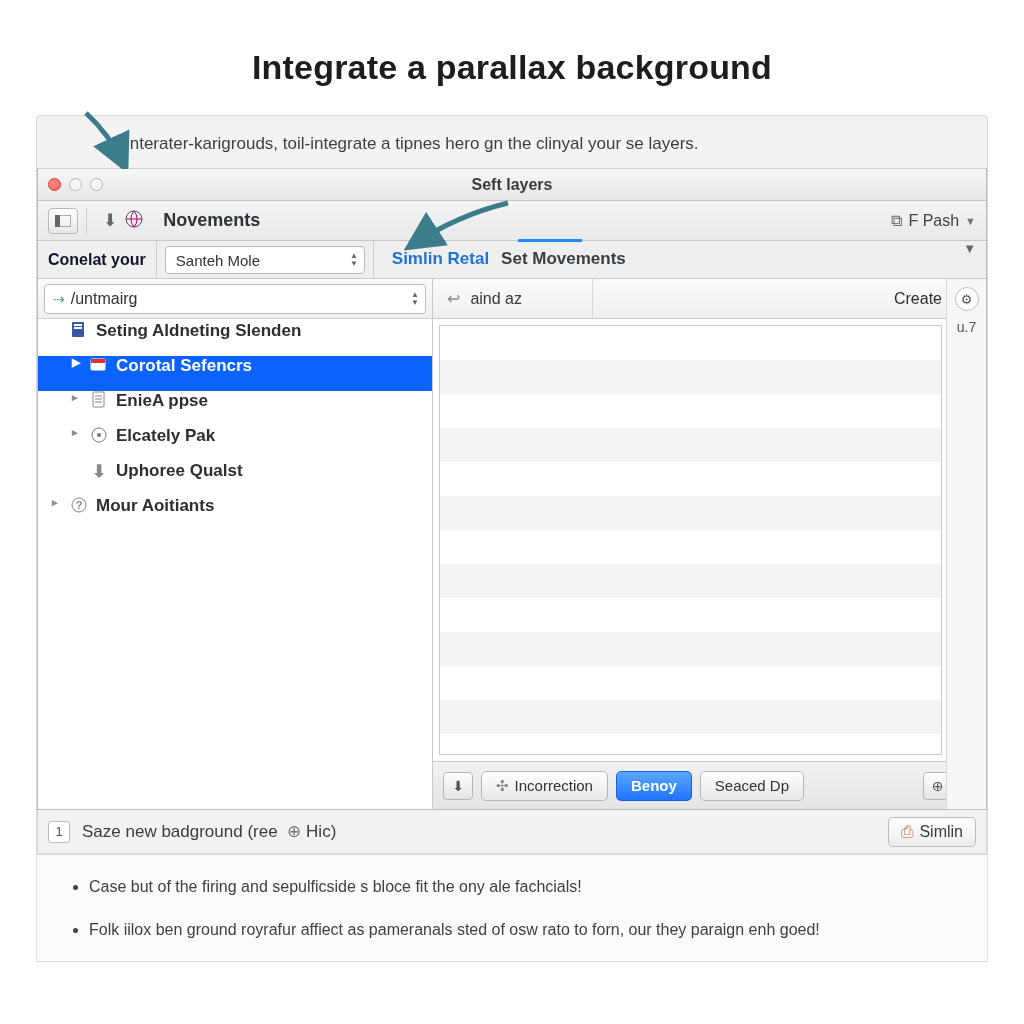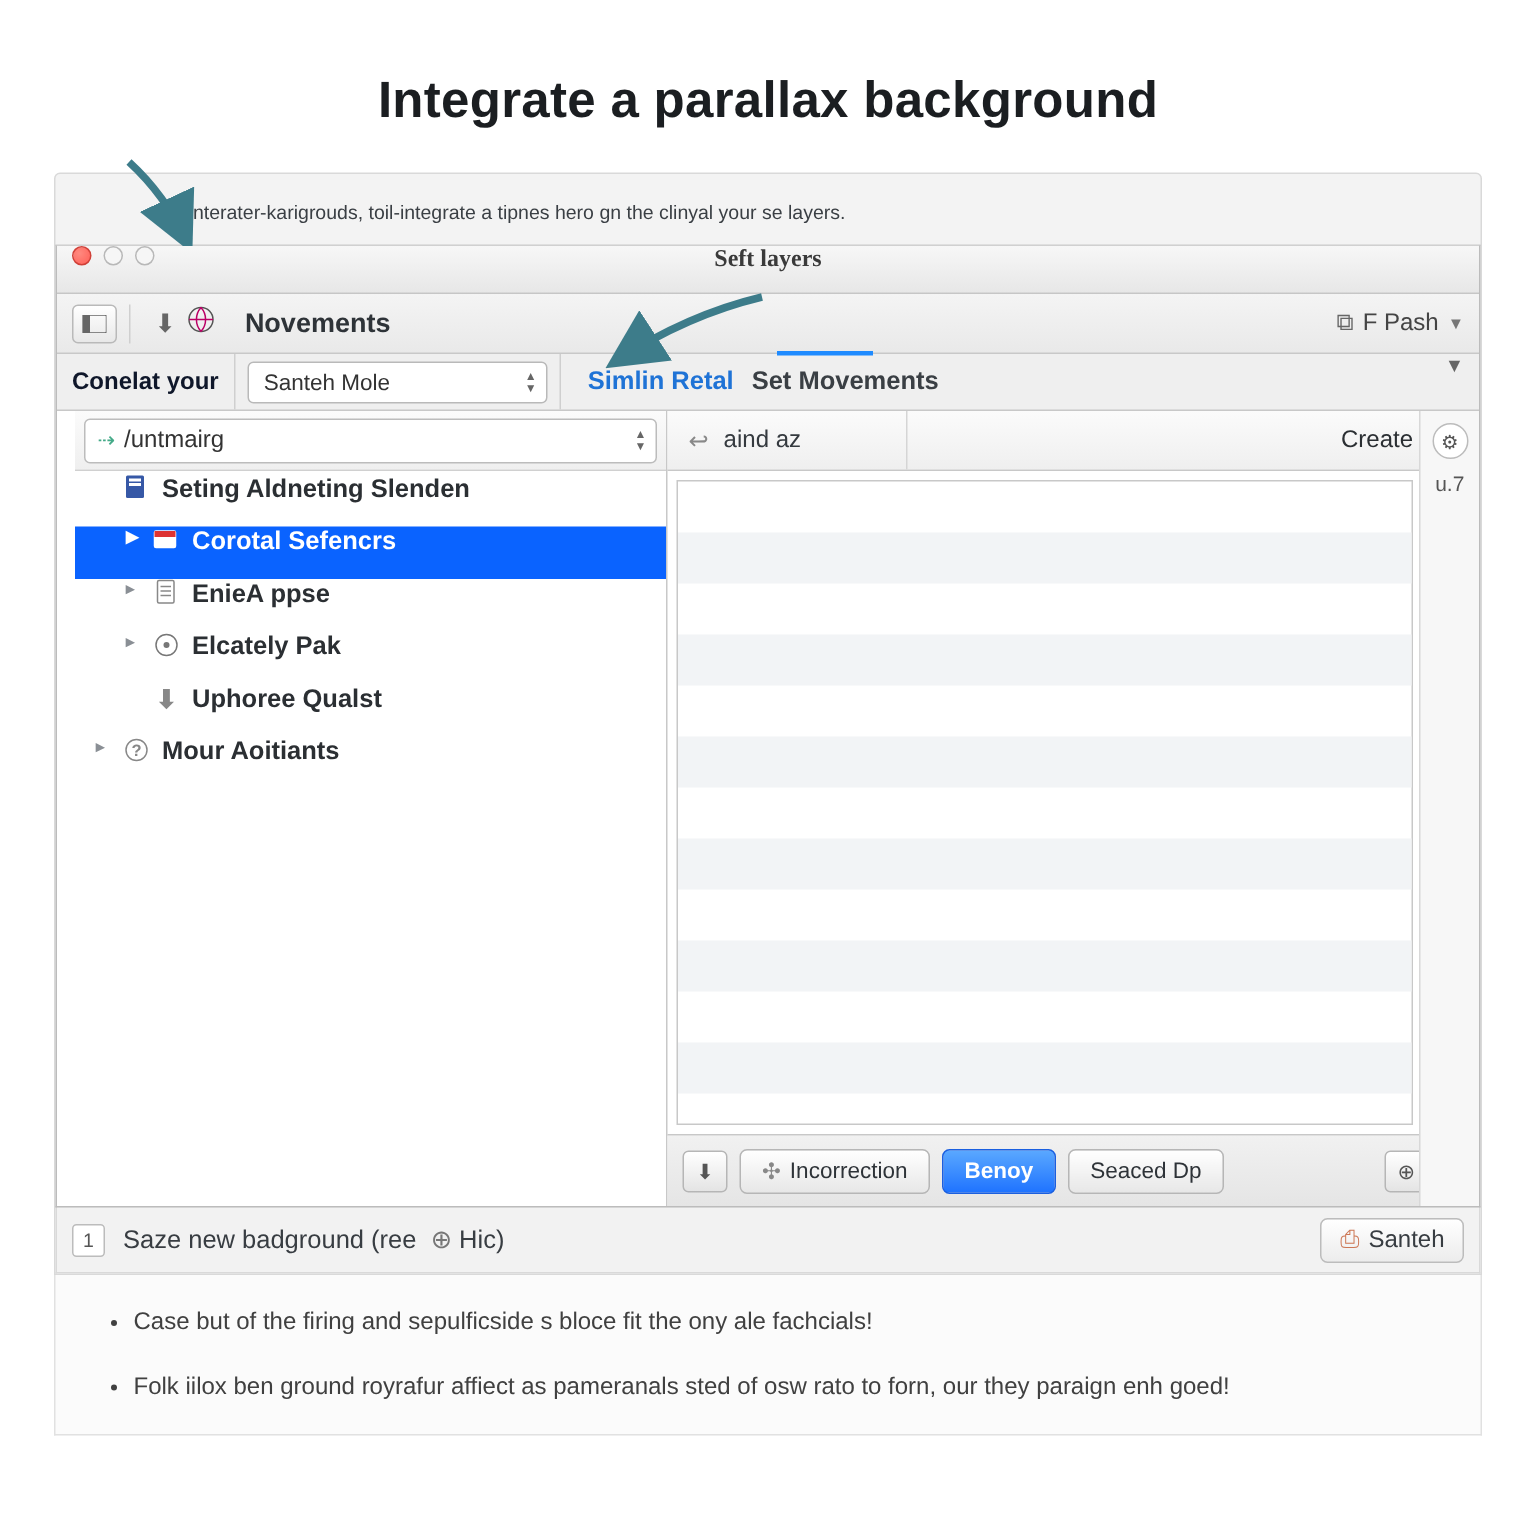--- a/index.html
+++ b/index.html
@@ -1,23 +1,23 @@
 <!DOCTYPE html>
 <html><head>
 <meta charset="utf-8">
 <style>
   * { box-sizing: border-box; margin: 0; padding: 0; }
   html, body { width: 1024px; height: 1024px; font-family: -apple-system, "Segoe UI", Helvetica, Arial, sans-serif; background: #fff; color: #2b2f33; }
   .page { width: 1024px; padding: 40px 36px 0 36px; }
   h1 { font-size: 34px; font-weight: 700; text-align: center; margin: 8px 0 28px; letter-spacing: 0.2px; color:#1b1e21;}
   .intro-wrap { background: #f3f3f3; border: 1px solid #d9d9d9; border-radius: 4px 4px 0 0; padding-bottom: 0;}
-  .intro { padding: 18px 60px 14px 88px; font-size: 13px; color:#3a3f44;}
+  .intro { padding: 18px 60px 14px 88px; font-size: 17px; color:#3a3f44;}
   
   .window { border: 1px solid #bcbcbc; border-top: 1px solid #d0d0d0; background: #ececec; position: relative; }
-  .titlebar { height: 32px; display:flex; border-bottom:1px solid #c6c6c6; background: linear-gradient(#f7f7f7,#e7e7e7); position: relative; font-family: Liberation Serif, serif;}
+  .titlebar { height: 32px; display:flex; align-items:center; border-bottom:1px solid #c6c6c6; background: linear-gradient(#f7f7f7,#e7e7e7); position: relative;}
   .traffic { display:flex; gap:8px; padding-left:10px;}
   .dot { width:13px; height:13px; border-radius:50%; border:1px solid rgba(0,0,0,.25); background:#f6f6f6;}
   .dot.red { background: radial-gradient(circle at 35% 35%, #ff8a80, #ff5f57); border-color:#d04038;}
   .title-center { position:absolute; left:0; right:0; text-align:center; font-size:16px; font-weight:600; color:#3a3a3a; pointer-events:none;}
   
   .toolbar { height:40px; display:flex; align-items:center; gap:10px; padding:0 10px; border-bottom:1px solid #c8c8c8; background:linear-gradient(#f4f4f4,#e9e9e9);}
   .tb-btn { width:30px; height:26px; border:1px solid #b9b9b9; border-radius:4px; background:linear-gradient(#fff,#e8e8e8); display:flex; align-items:center; justify-content:center; font-size:14px; color:#555;}
   .tb-btns { display:flex; gap:6px; padding-right:8px; border-right:1px solid #cfcfcf;}
   .tb-sep-icons{display:flex; gap:8px; align-items:center; padding:0 6px;}
   .tb-label { font-size:18px; font-weight:600; color:#2e3338; margin-left:4px;}
@@ -28,21 +28,21 @@
   .filter-label{ display:flex; align-items:center; padding:0 10px; font-size:16px; font-weight:600; color:#0f172a; border-right:1px solid #cfcfcf;}
   .select { display:flex; align-items:center; justify-content:space-between; background:#fff; border:1px solid #b9b9b9; border-radius:4px; height:28px; margin:5px 8px; padding:0 6px 0 10px; font-size:15px; color:#333; min-width:200px;}
   .stepper{display:flex; flex-direction:column; font-size:8px; color:#666; line-height:8px;}
   .tabs { display:flex; align-items:center; gap:4px; padding-left:14px;}
   .tab { padding: 8px 4px 6px; font-size:17px; font-weight:600; color:#3a3f44; border-bottom:3px solid transparent;}
   .tab.active{ color:#1f73d6;}
   .blueline{ position:absolute; height:3px; background:#1f8bff; }
   .drop-caret{margin-left:auto; padding-right:10px; color:#666; font-size:13px;}
   
   .split { display:flex; height:530px; background:#fff;}
-  .side { width:395px; border-right:1px solid #c8c8c8; display:flex; flex-direction:column;margin-left:12px;}
+  .side { width:395px; border-right:1px solid #c8c8c8; display:flex; flex-direction:column;}
   .pathrow{ display:flex; align-items:center; height:40px; border-bottom:1px solid #d0d0d0; background:linear-gradient(#fbfbfb,#efefef);}
   .pathinput{ flex:1; display:flex; align-items:center; justify-content:space-between; background:#fff; border:1px solid #bcbcbc; border-radius:4px; height:30px; margin:0 6px 0 6px; padding:0 6px 0 8px; font-size:16px; color:#333;}
   .favicon{font-size:14px; margin-right:6px; color:#4a8;}
   .tree { flex:1; overflow:auto; padding-top:2px; }
   .node { display:flex; gap:8px; height:35px; padding:0 8px 0 14px; font-size:17px; color:#2b2f33;font-weight:bold;}
   .node .caret{color:#8a8f95; font-size:11px; width:10px;}
   .node svg, .node .ic{width:18px; height:18px; flex:0 0 18px;}
   .node.selected{ background:#0a63ff; color:#fff;}
   .node.selected .caret{color:#fff;}
   .node.child{ padding-left:34px;}
@@ -276,21 +276,21 @@
         </div>
       </div>
     </div>
 
     <div class="statusbar">
       <span class="num">1</span>
       <span><span>Saze new badground (ree</span>&nbsp;&nbsp;<span style="color:#777;">⊕</span>&nbsp;<span>Hic)</span></span>
       <div class="right">
         <div class="rbtn">
           <span style="color:#c75;">⎙</span>
-          <span>Santeh</span>
+          <span>Simlin</span>
         </div>
       </div>
     </div>
   </div>
 
   <ul class="bullets">
     <li>Case but of the firing and sepulficside s bloce fit the ony ale fachcials!</li>
     <li>Folk iilox ben ground royrafur affiect as pameranals sted of osw rato to forn, our they paraign enh goed!</li>
   </ul>
 </div>

